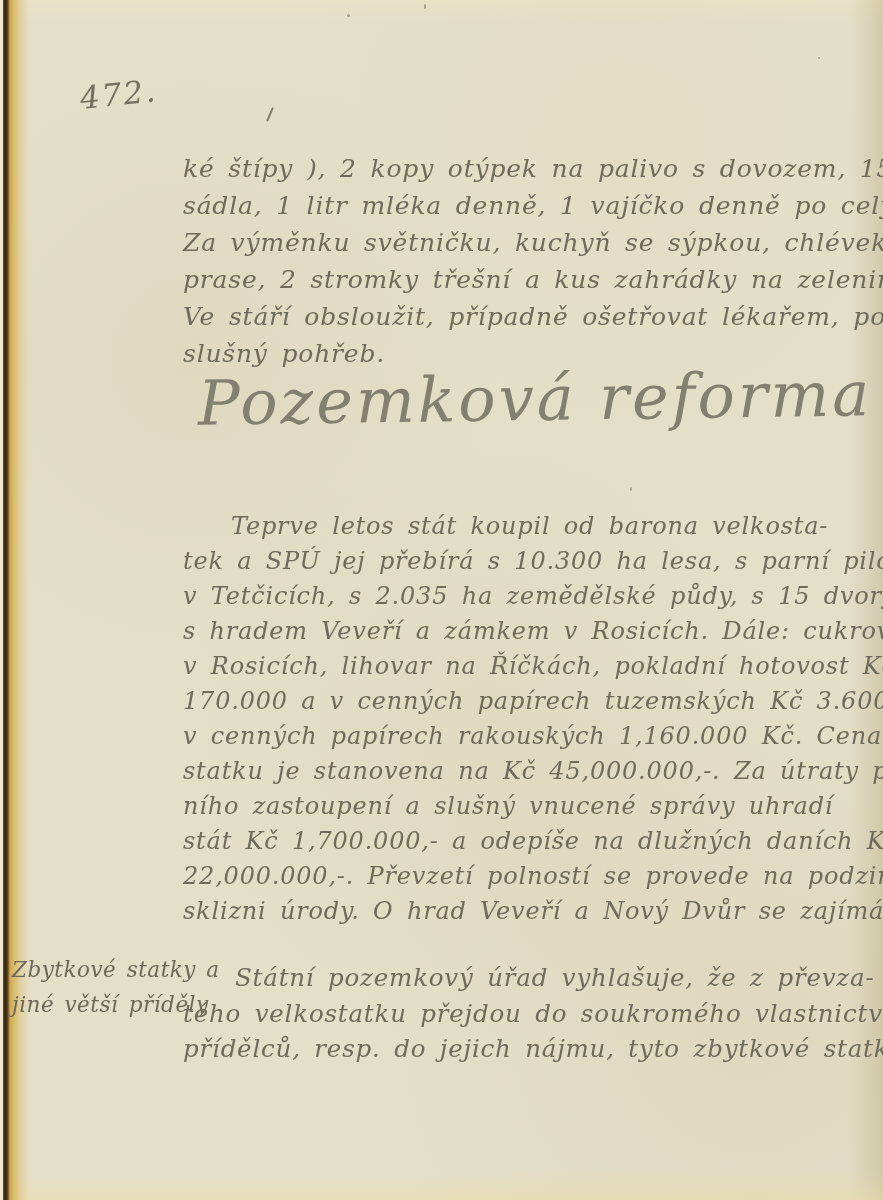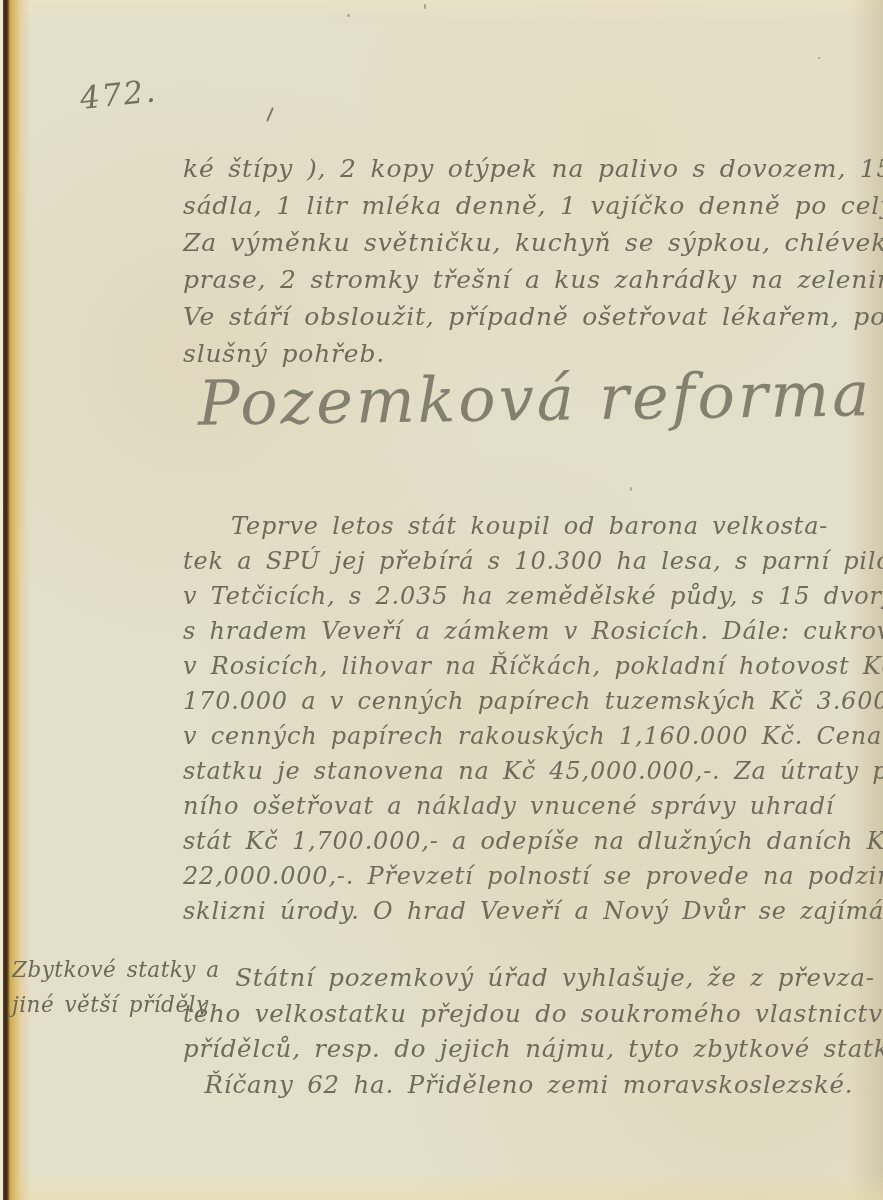--- a/index.html
+++ b/index.html
@@ -54,21 +54,21 @@
     font-size: 62px; font-style: italic; font-weight: normal;
     color: #838070;
     letter-spacing: 3px;
     margin: 0;
     transform: rotate(-0.8deg);
     white-space: nowrap;
   }
   .para-main { top: 509px; }
   .para-main .text-line { height: 35px; line-height: 35px; font-size: 24px; }
   .para-allot { top: 960px; }
-  .para-allot .text-line { height: 35.5px; line-height: 35.5px; font-size: 24.5px; text-align: center; }
+  .para-allot .text-line { height: 35.5px; line-height: 35.5px; font-size: 24.5px; }
   .indent-1 { padding-left: 48px; }
   .indent-2 { padding-left: 52px; }
   .margin-note {
     position: absolute; left: 12px; top: 952px; width: 170px;
   }
   .margin-note .text-line {
     height: 35px; line-height: 35px; font-size: 21.5px;
     color: #6c6858; letter-spacing: 0.5px; word-spacing: 3px;
   }
   .stroke-mark {
@@ -116,31 +116,30 @@
 
   <div class="para para-main ink">
     <div class="text-line indent-1">Teprve letos stát koupil od barona velkosta-</div>
     <div class="text-line">tek a SPÚ jej přebírá s 10.300 ha lesa, s parní pilou</div>
     <div class="text-line">v Tetčicích, s 2.035 ha zemědělské půdy, s 15 dvory,</div>
     <div class="text-line">s hradem Veveří a zámkem v Rosicích. Dále: cukrovar</div>
     <div class="text-line">v Rosicích, lihovar na Říčkách, pokladní hotovost Kč</div>
     <div class="text-line">170.000 a v cenných papírech tuzemských Kč 3.600 a</div>
     <div class="text-line">v cenných papírech rakouských 1,160.000 Kč. Cena velko-</div>
     <div class="text-line">statku je stanovena na Kč 45,000.000,-. Za útraty práv-</div>
-    <div class="text-line">ního ošetřovat a náklady vnucené správy uhradí</div>
+    <div class="text-line">ního zastoupení a slušný vnucené správy uhradí</div>
     <div class="text-line">stát Kč 1,700.000,- a odepíše na dlužných daních Kč</div>
     <div class="text-line">22,000.000,-. Převzetí polností se provede na podzim po</div>
     <div class="text-line">sklizni úrody. O hrad Veveří a Nový Dvůr se zajímá</div>
   </div>
 
   <div class="margin-note">
     <div class="text-line">Zbytkové statky a</div>
     <div class="text-line">jiné větší příděly</div>
   </div>
 
   <div class="para para-allot ink">
     <div class="text-line indent-2">Státní pozemkový úřad vyhlašuje, že z převza-</div>
     <div class="text-line">tého velkostatku přejdou do soukromého vlastnictví</div>
     <div class="text-line">přídělců, resp. do jejich nájmu, tyto zbytkové statky:</div>
-    <div class="text-line">Říčany 62 ha. Přiděleno zemi moravskoslezské.</div>
   </div>
 
 </div>
 
 </body></html>

